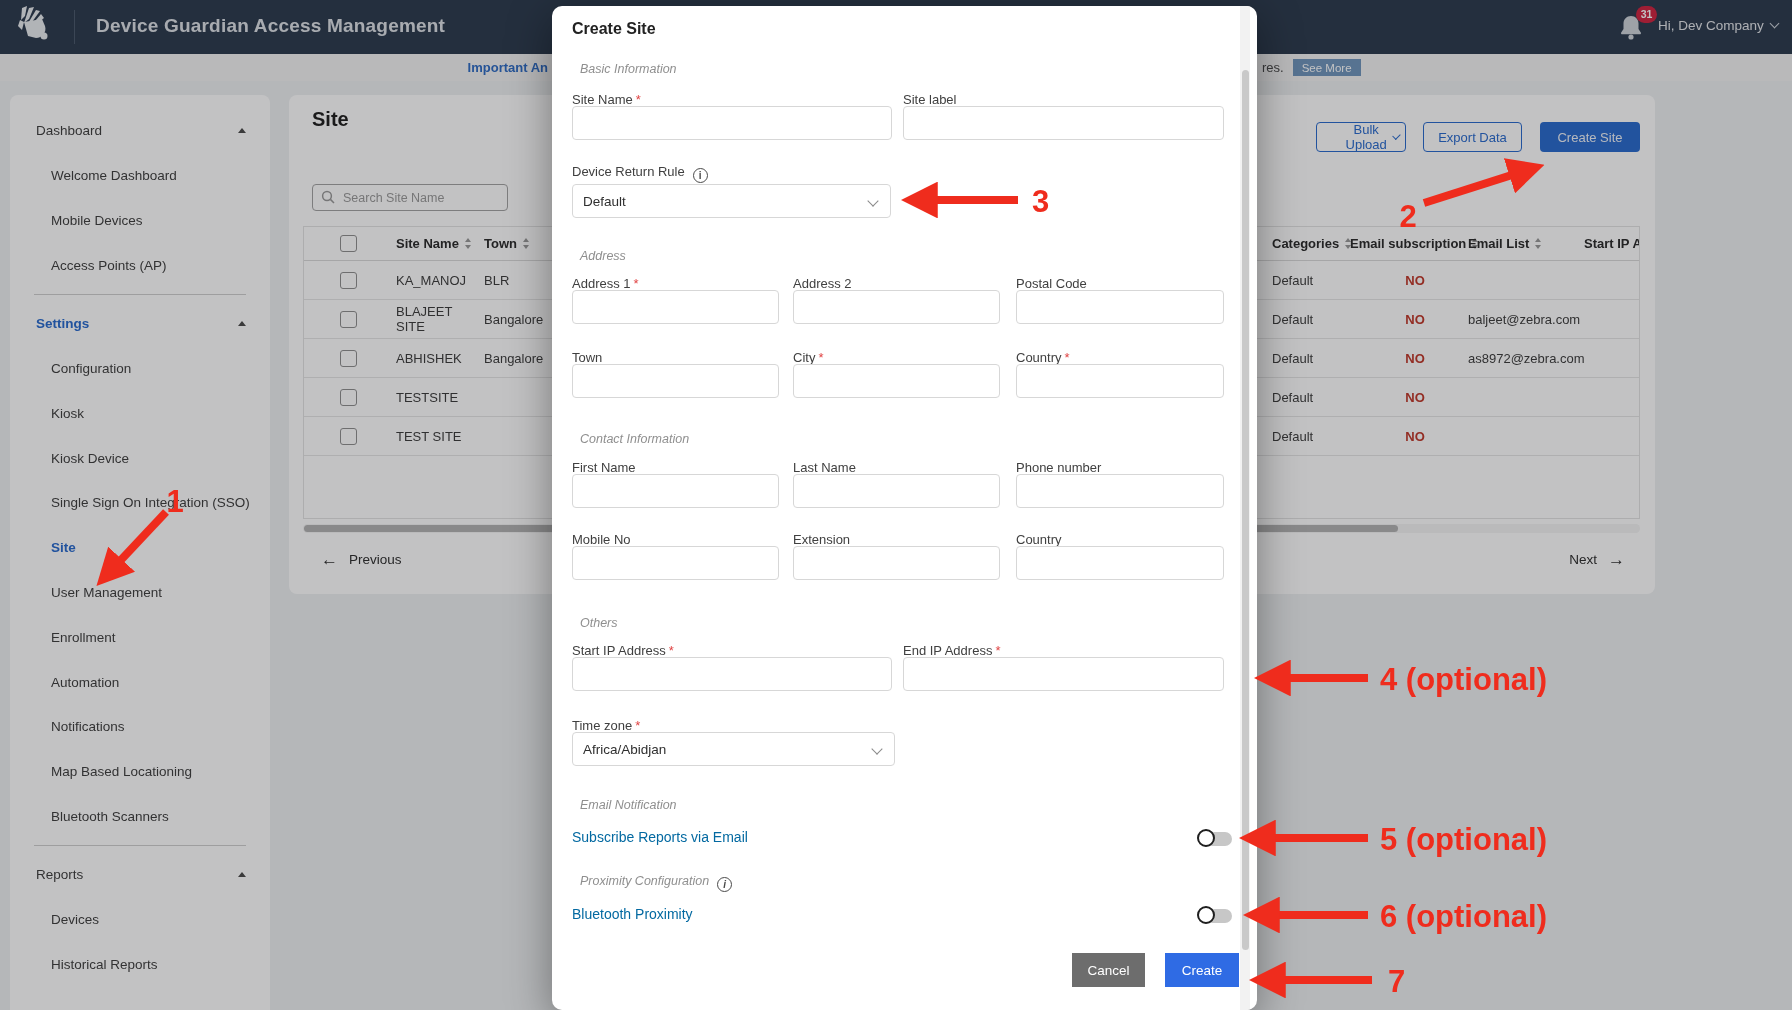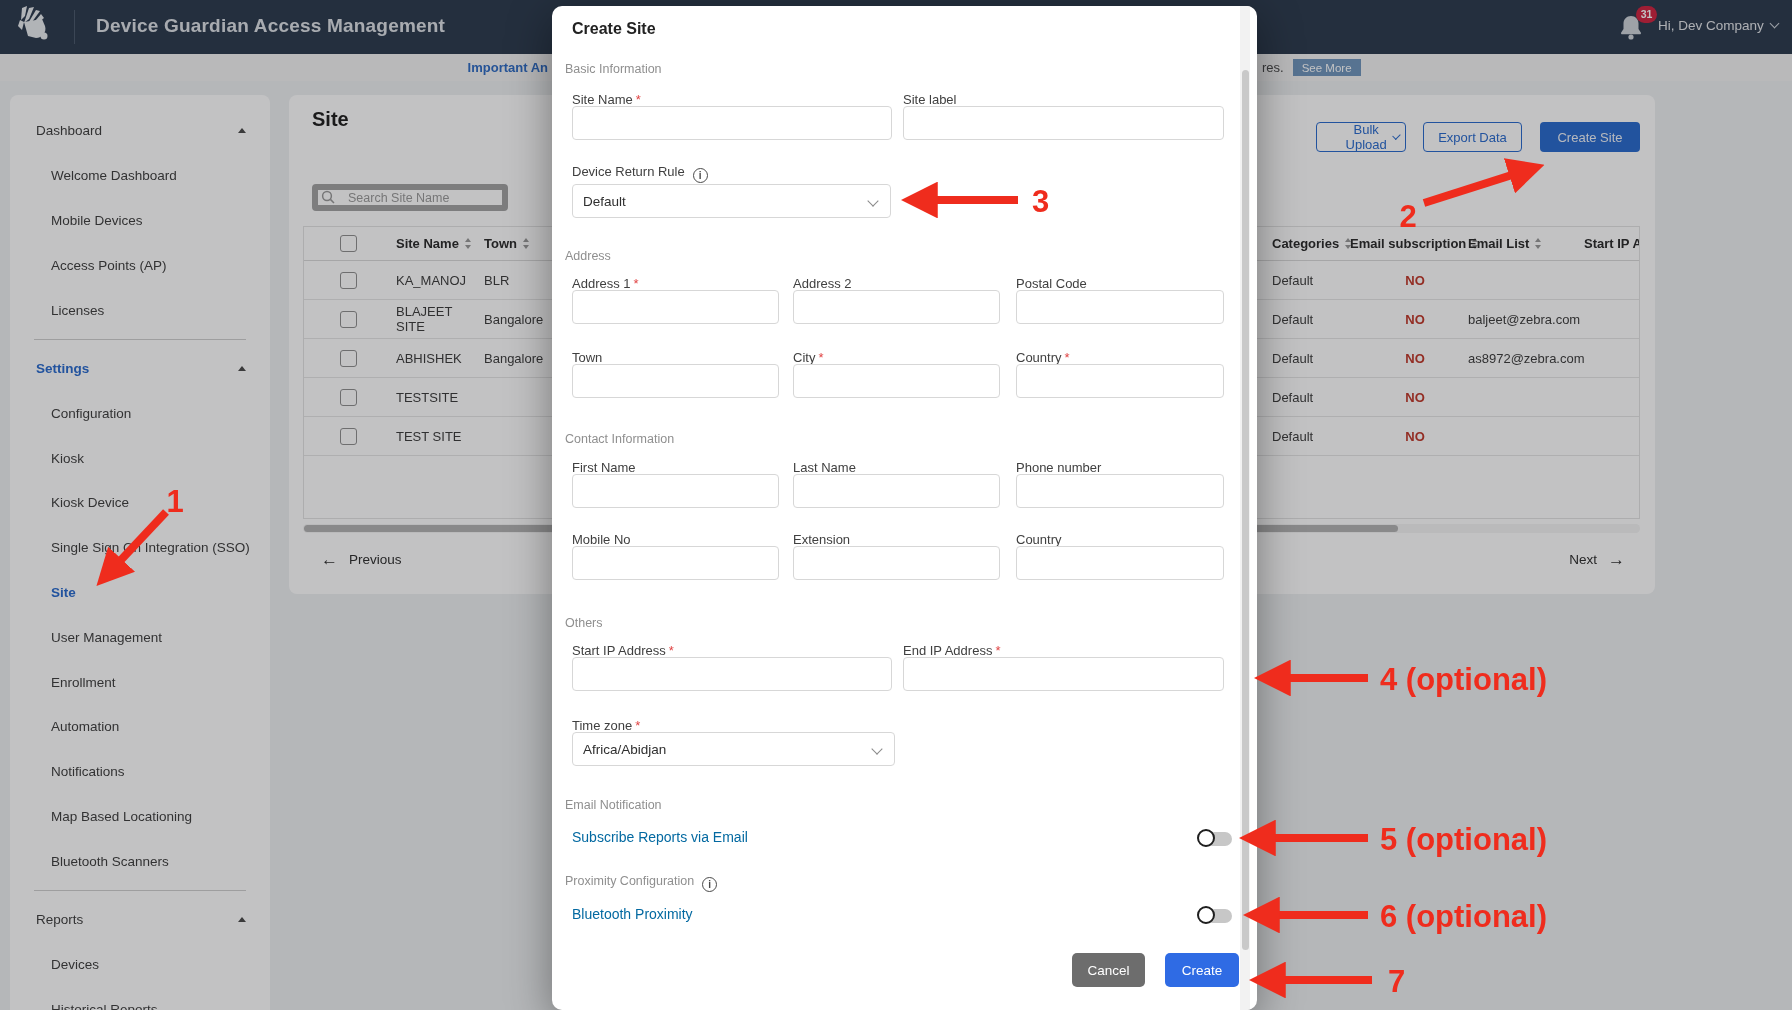--- a/index.html
+++ b/index.html
@@ -42,21 +42,21 @@
   
   .main-card{position:absolute;left:289px;top:95px;width:1366px;height:499px;background:#fff;border-radius:8px;z-index:1;}
   .page-title{position:absolute;left:23px;top:13px;font-size:20px;font-weight:700;color:#1f1f1f;}
   .btn-outline{position:absolute;top:27px;height:30px;border:1px solid #2a6bce;border-radius:4px;background:#fff;
                color:#2a6bce;font-size:13px;font-family:inherit;display:flex;align-items:center;justify-content:center;gap:7px;cursor:pointer;}
   .btn-fill{position:absolute;top:27px;height:30px;border:none;border-radius:4px;background:#2a6bce;color:#eef2f8;
             font-size:13px;font-family:inherit;display:flex;align-items:center;justify-content:center;cursor:pointer;}
   .chev-blue{width:7px;height:7px;border-right:1.6px solid #2a6bce;border-bottom:1.6px solid #2a6bce;
              transform:rotate(45deg);margin-top:-4px;}
   .search-box{position:absolute;left:23px;top:89px;width:196px;height:27px;}
-  .search-box input{width:100%;height:100%;border:6px solid #a3a3a3;border-radius:4px;padding:0 8px 0 30px;
+  .search-box input{width:100%;height:100%;border:1px solid #a3a3a3;border-radius:4px;padding:0 8px 0 30px;
                     font-size:12.5px;font-family:inherit;color:#333;outline:none;background:#fff;}
   .search-box input::placeholder{color:#9a9a9a;}
   .search-ico{position:absolute;left:9px;top:6px;}
 
   .tbl{position:absolute;left:14px;top:131px;width:1337px;border:1px solid #e3e3e3;}
   .trow{display:flex;height:39px;border-bottom:1px solid #e6e6e6;align-items:center;font-size:13px;color:#3d3d3d;}
   .trow:last-child{border-bottom:none;}
   .thead{height:34px;font-weight:700;color:#2b2b2b;border-bottom:1px solid #dadada;}
   .c-cb{width:88px;display:flex;justify-content:center;}
   .c-site{width:88px;padding-left:4px;}
@@ -83,38 +83,38 @@
               font-weight:500;color:#2f2f2f;cursor:pointer;}
   .pager-arrow{font-size:17px;line-height:1;}
 
   
   .overlay{position:absolute;left:0;top:0;width:1792px;height:1010px;background:rgba(10,12,15,0.25);z-index:40;}
 
   
   .modal{position:absolute;left:552px;top:6px;width:705px;height:1004px;background:#fff;border-radius:10px;
          box-shadow:0 12px 45px rgba(0,0,0,.4);z-index:50;overflow:hidden;}
   .m-title{position:absolute;left:20px;top:14px;font-size:16px;font-weight:600;color:#222;}
-  .sheading{position:absolute;left:13px;font-size:12.5px;color:#8f8f8f;}
+  .sheading{position:absolute;left:28px;font-size:12.5px;color:#8f8f8f;font-style:italic;}
   .flabel{position:absolute;font-size:13px;color:#404040;white-space:nowrap;}
   .req{color:#e04343;margin-left:3px;}
   .inp{position:absolute;height:34px;border:1px solid #d7d7d7;border-radius:4px;background:#fff;
        font-family:inherit;font-size:13.5px;color:#333;padding:0 10px;outline:none;}
   .sel{position:absolute;height:34px;border:1px solid #d7d7d7;border-radius:4px;background:#fff;
        font-size:13.5px;color:#2f2f2f;display:flex;align-items:center;padding:0 10px;cursor:pointer;}
   .sel .chev{position:absolute;right:13px;top:12px;width:8px;height:8px;border-right:1.5px solid #8a8a8a;
              border-bottom:1.5px solid #8a8a8a;transform:rotate(45deg);}
   .col2a{left:20px;width:320px;}  .col2b{left:351px;width:321px;}
   .col3a{left:20px;width:207px;}  .col3b{left:241px;width:207px;}  .col3c{left:464px;width:208px;}
   .info{display:inline-block;width:15px;height:15px;border:1.3px solid #4a4a4a;border-radius:50%;font-size:10px;
         line-height:14px;text-align:center;color:#4a4a4a;margin-left:8px;vertical-align:-3px;font-weight:600;}
   .trow-label{position:absolute;left:20px;font-size:14px;color:#0369a1;}
   .toggle{position:absolute;left:645px;width:36px;height:20px;cursor:pointer;}
   .toggle-track{position:absolute;left:5px;top:3px;width:30px;height:14px;background:#c7c7c7;border-radius:7px;}
   .toggle-knob{position:absolute;left:0;top:0;width:18px;height:18px;background:#fff;border:2px solid #1f1f1f;border-radius:50%;}
-  .m-btn{position:absolute;top:947px;height:34px;border:none;border-radius:5px;font-family:inherit;font-size:13.5px;
+  .m-btn{position:absolute;top:947px;height:34px;border:none;border-radius:0;font-family:inherit;font-size:13.5px;
          color:#fff;cursor:pointer;}
   .btn-cancel{left:520px;width:73px;background:#6d6d6d;}
   .btn-create{left:613px;width:74px;background:#2f6be4;}
   .m-scroll{position:absolute;left:688px;top:0;width:10px;height:1004px;background:#f2f2f2;}
   .m-thumb{position:absolute;left:689.5px;top:64px;width:7px;height:880px;background:#c9c9c9;border-radius:4px;cursor:pointer;}
 
   
   .annos{position:absolute;left:0;top:0;width:1792px;height:1010px;z-index:100;pointer-events:none;}
   .annos text{font-family:"Liberation Sans",sans-serif;font-weight:700;font-size:31px;}
 </style>
@@ -166,23 +166,20 @@
       <span class="grp-caret"></span>
     </div>
     <div class="nav-item nav-sub">
         <span>Welcome Dashboard</span>
       </div>
     <div class="nav-item nav-sub">
         <span>Mobile Devices</span>
       </div>
     <div class="nav-item nav-sub">
         <span>Access Points (AP)</span>
-      </div>
-    <div class="nav-item nav-sub">
-        <span>Licenses</span>
       </div>
     <div class="nav-divider">
         <div></div>
       </div>
     <div class="nav-item nav-group nav-blue">
       <span>Settings</span>
       <span class="grp-caret"></span>
     </div>
     <div class="nav-item nav-sub">
         <span>Configuration</span>

